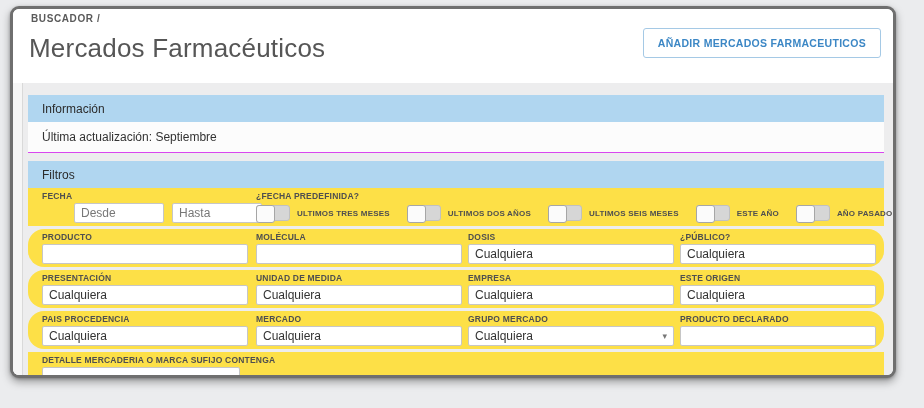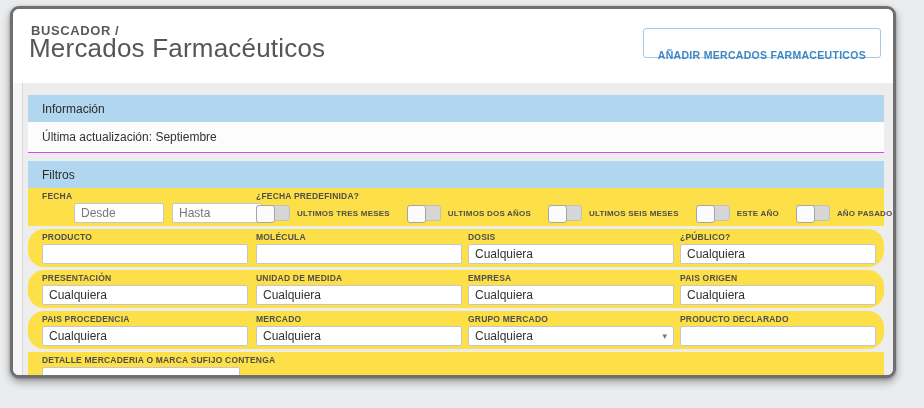--- a/index.html
+++ b/index.html
@@ -8,26 +8,26 @@
 
   .frame {
     position:absolute; left:10px; top:6px; width:886px; height:372px;
     background:#ffffff; border:3px solid #6f6f6f; border-radius:9px;
     box-shadow:0 4px 9px rgba(0,0,0,.35), 0 1px 3px rgba(0,0,0,.25);
     overflow:hidden;
   }
 
   
   .app-header { position:absolute; left:0; top:0; width:100%; height:74px; background:#fff; }
-  .breadcrumb { position:absolute; left:18px; top:14px; font-size:13px; font-weight:bold;
+  .breadcrumb { position:absolute; left:18px; top:4px; font-size:10px; font-weight:bold;
                 color:#5a5a5a; letter-spacing:.6px; }
   .page-title { position:absolute; left:16px; top:24px; font-size:26px; font-weight:400;
                 color:#565656; letter-spacing:.2px; }
   .add-btn { position:absolute; right:12px; top:19px; height:30px; line-height:28px;
-             padding:12px 14px; background:#fff; border:1px solid #a5c9e5; border-radius:3px;
+             padding:0 14px; background:#fff; border:1px solid #a5c9e5; border-radius:3px;
              color:#3c87c5; font-size:10.5px; font-weight:bold; letter-spacing:.3px;
              font-family:"Liberation Sans", sans-serif; cursor:pointer; }
 
   
   .content { position:absolute; left:0; top:74px; width:100%; height:294px; background:#ededee; }
   .left-gutter { position:absolute; left:0; top:0; width:10px; height:100%;
                  background:#f6f6f6; border-right:1px solid #d9d9d9; }
 
   .panel { position:absolute; left:15px; width:856px; }
   .panel-header { height:27px; background:#b0d6f0; display:flex; align-items:center;
@@ -164,21 +164,21 @@
               <span>Cualquiera</span>
             </div>
           </div>
           <div>
             <div class="flabel">EMPRESA</div>
             <div class="selbox">
               <span>Cualquiera</span>
             </div>
           </div>
           <div class="col4">
-            <div class="flabel">PAIS ORIGEN</div>
+            <div class="flabel">ESTE ORIGEN</div>
             <div class="selbox">
               <span>Cualquiera</span>
             </div>
           </div>
         </div>
 
         <div class="frow fgrid">
           <div>
             <div class="flabel">PAIS PROCEDENCIA</div>
             <div class="selbox">

